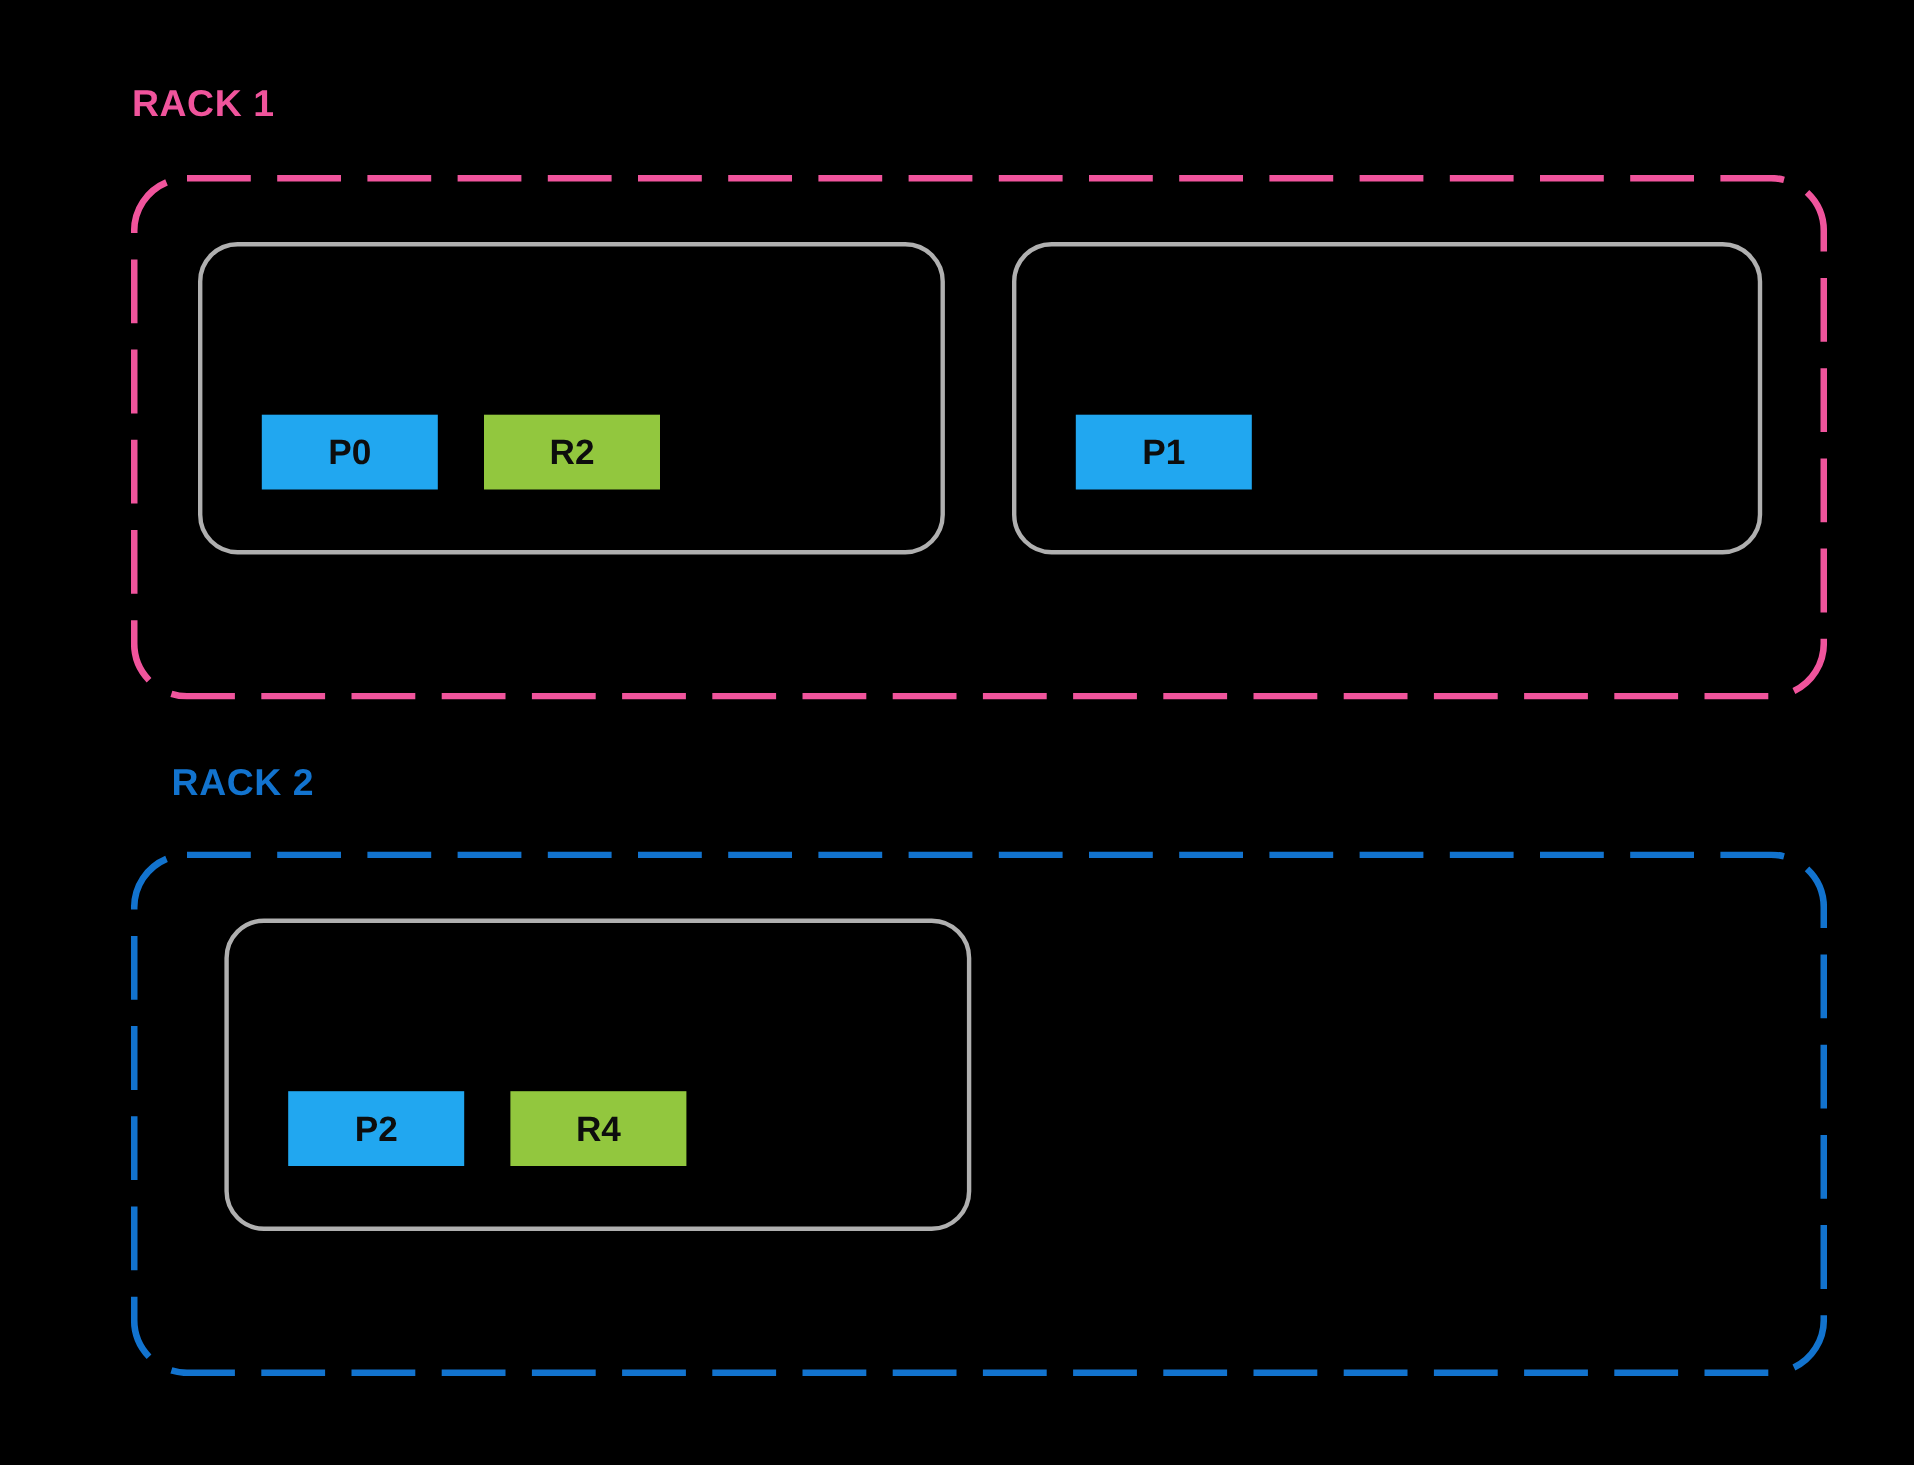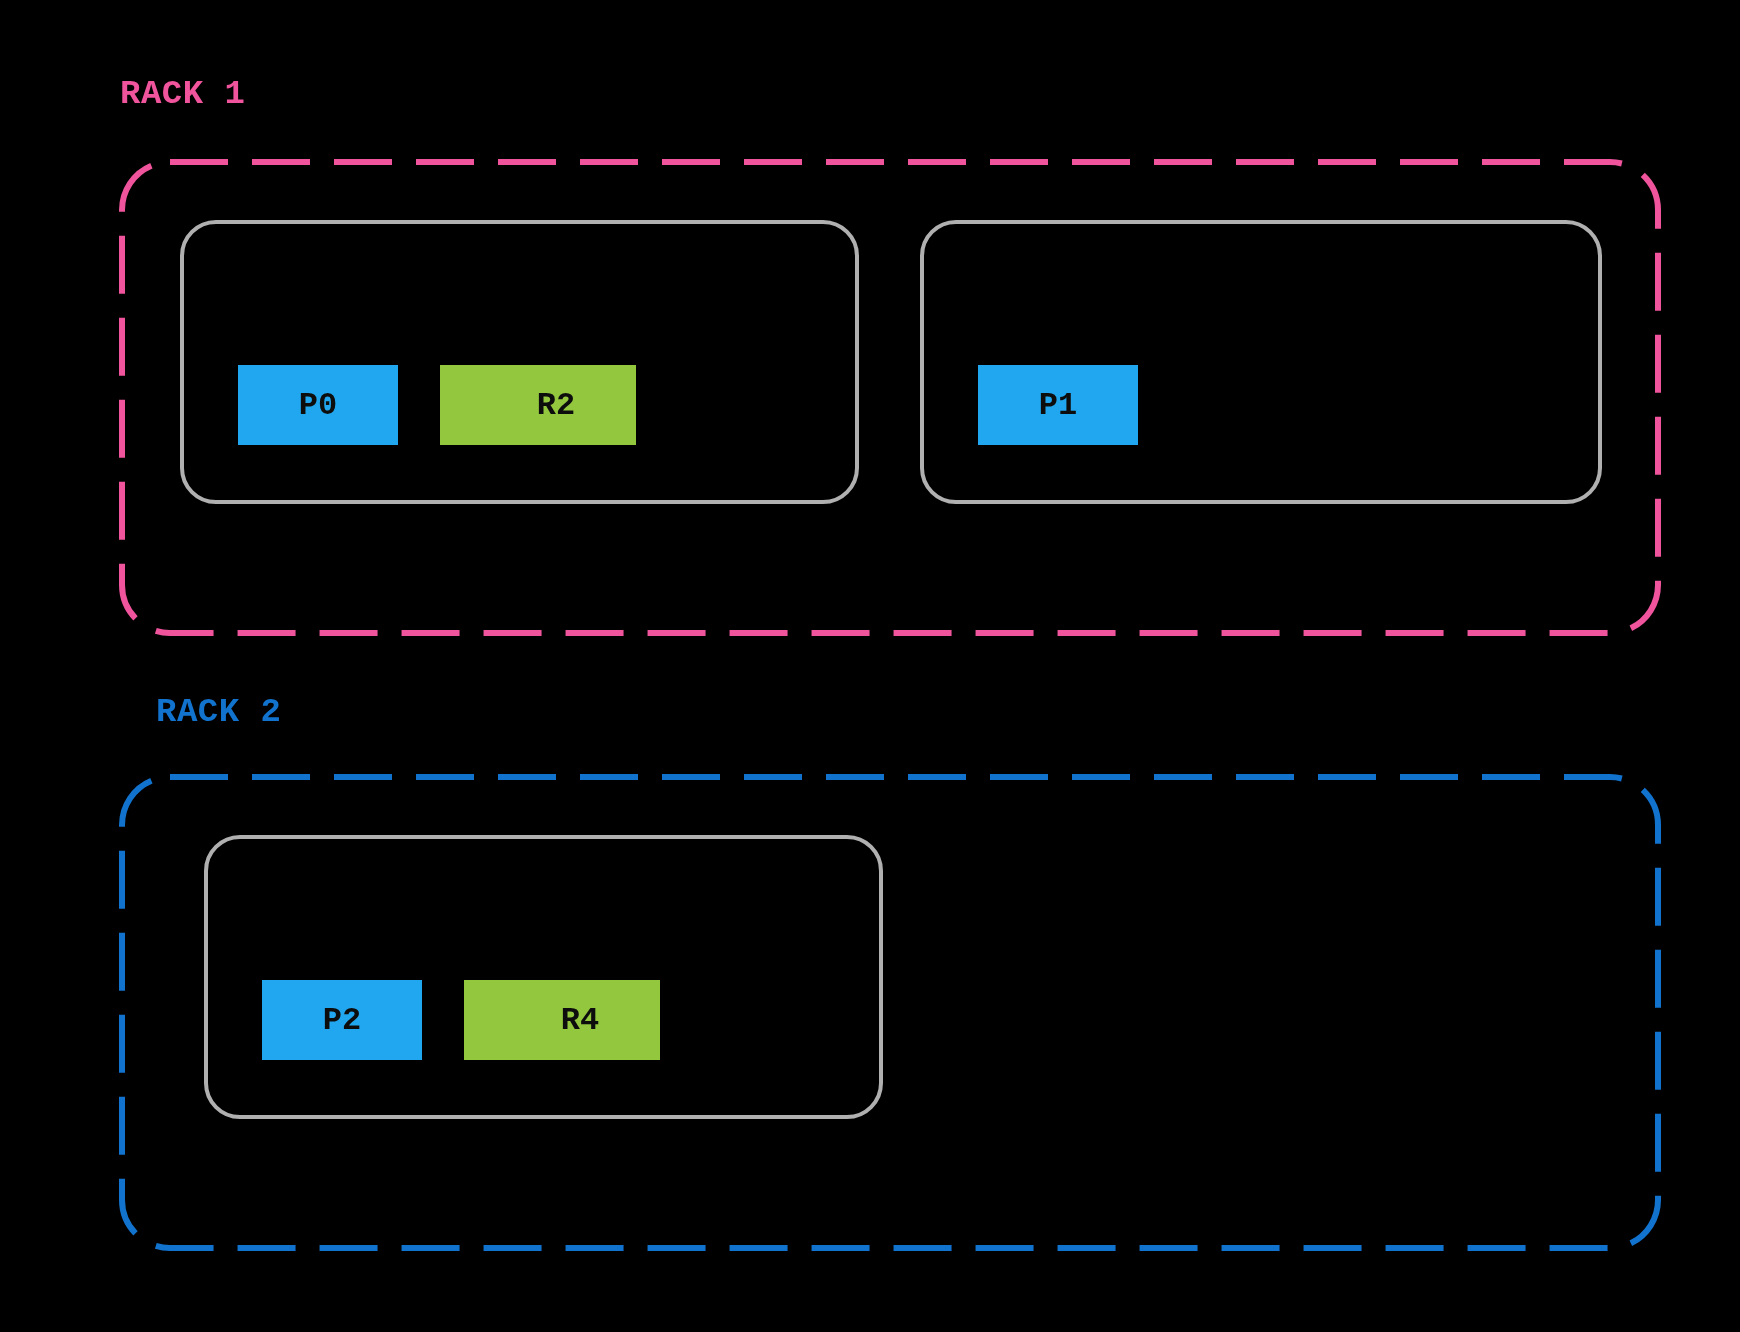--- a/index.html
+++ b/index.html
@@ -15,21 +15,21 @@
     margin: 0;
     padding: 0;
     background: var(--background);
   }
   .stage {
     position: relative;
     width: 1740px;
     height: 1332px;
     background: var(--background);
     overflow: hidden;
-    font-family: Liberation Mono, monospace;
+    font-family: Liberation Sans, sans-serif;
   }
   .rack-label {
     position: absolute;
     left: 120px;
     font-size: 34px;
     font-weight: 700;
     letter-spacing: 0.5px;
     line-height: 1.1;
     white-space: nowrap;
   }
@@ -61,30 +61,30 @@
 
   .box-row {
     position: absolute;
     left: 54px;
     bottom: 55px;
     display: flex;
     gap: 42px;
   }
   .pbox {
     width: 160px;
-    height: 80px;
+    height: 68px;
     display: flex;
     align-items: center;
     justify-content: center;
     font-size: 32px;
     font-weight: 700;
     color: var(--box-label-text);
   }
   .pbox.primary { background: var(--partition-primary-blue); }
-  .pbox.replica { background: var(--partition-replica-green); padding-left: 36px; }
+  .pbox.replica { background: var(--partition-replica-green); }
 </style>
 </head>
 <body>
 
 <div class="stage">
 
   <div class="rack-label rack1">RACK 1</div>
 
   <svg class="rack-border rack1" viewBox="0 0 1542 477">
     <rect x="3" y="3" width="1536" height="471" rx="48" ry="48" fill="none" stroke-width="6" stroke-dasharray="58 24" stroke="#F0549C"></rect>

